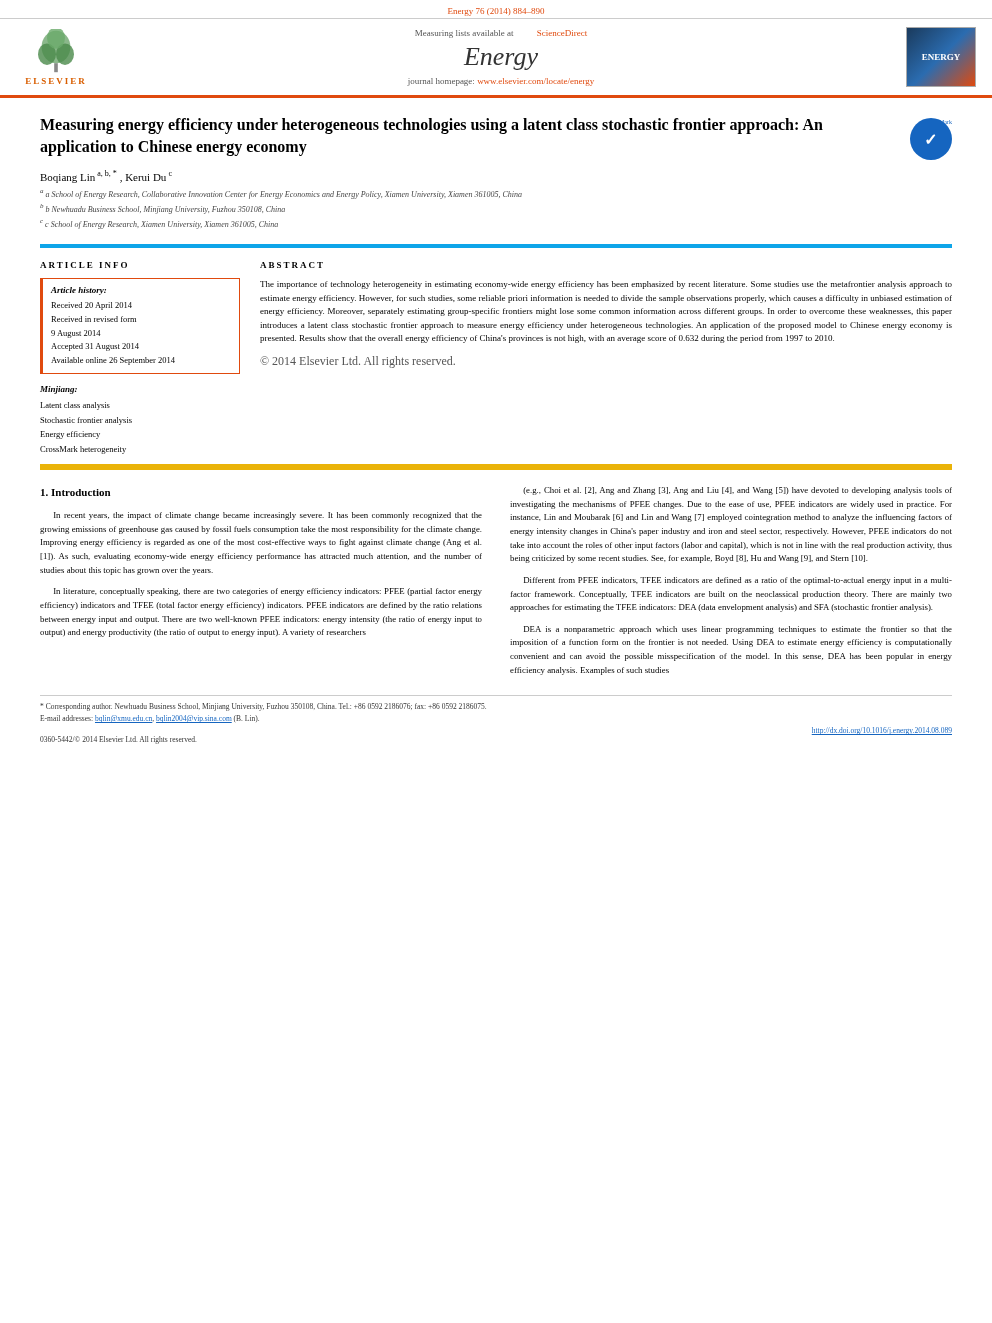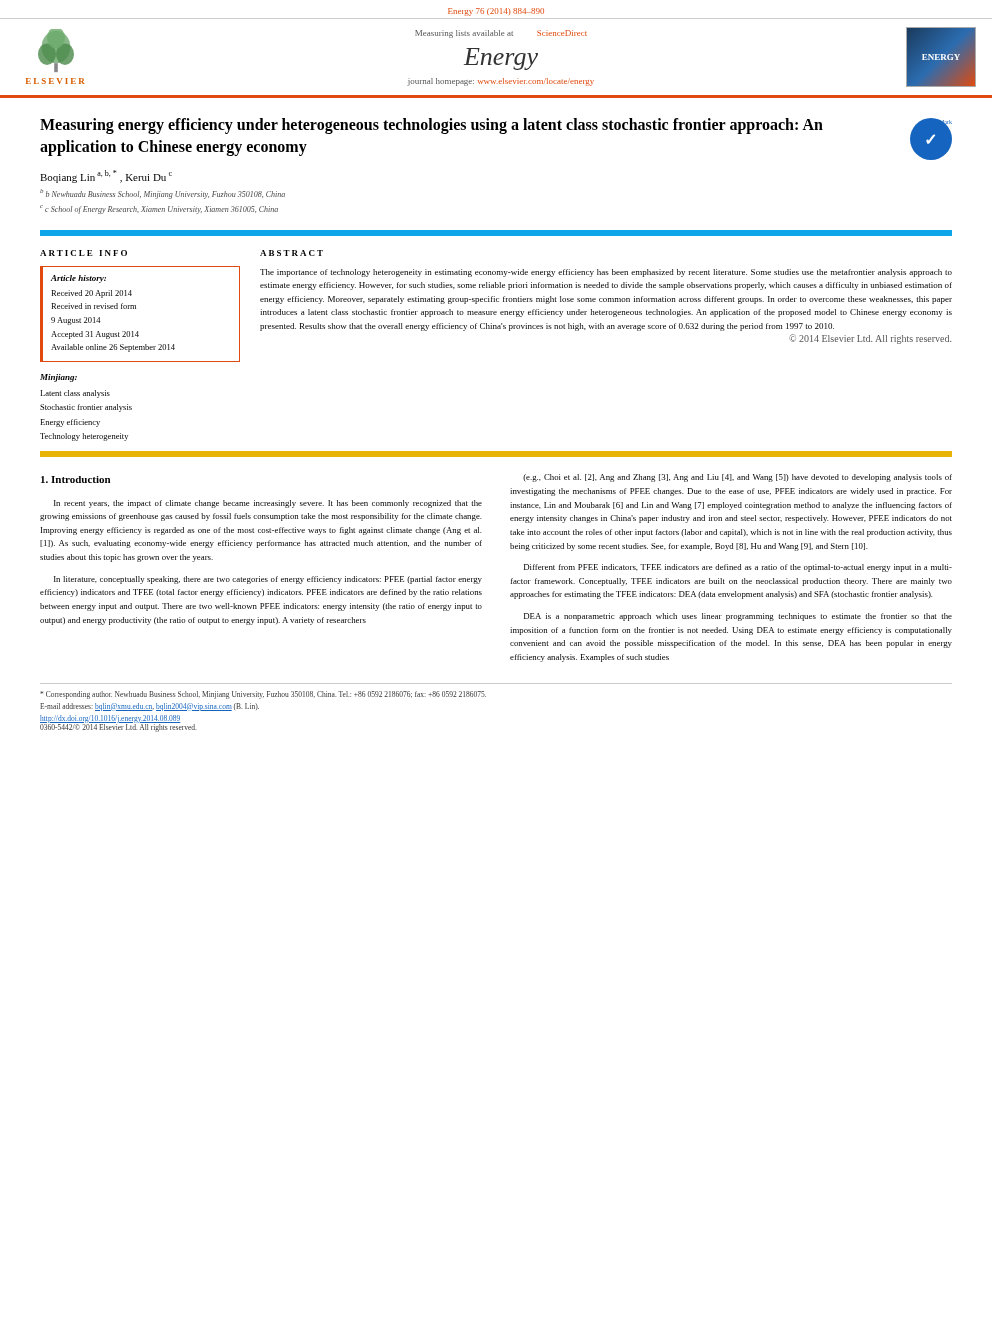--- a/index.html
+++ b/index.html
@@ -157,21 +157,21 @@
     }
 
     .affiliations sup {
       font-size: 7px;
     }
 
     
     .two-col-section {
       display: flex;
       gap: 20px;
-      border-top: 6px solid #0ea5e9;
+      border-top: 4px solid #0ea5e9;
       padding-top: 12px;
       margin-bottom: 8px;
     }
 
     .left-col {
       width: 200px;
       min-width: 200px;
     }
 
     .right-col {
@@ -226,24 +226,24 @@
     }
 
     .abstract-text {
       font-size: 9px;
       line-height: 1.5;
       color: #000;
       text-align: justify;
     }
 
     .copyright-line {
-      font-size: 10px;
-      text-align: right;
+      font-size: 12px;
+      text-align: left;
       color: #555;
-      margin-top: 0;
+      margin-top: 8px;
       padding-bottom: 8px;
     }
 
     
     .body-section {
       border-top: 6px solid #eab308;
       padding-top: 14px;
       display: flex;
       gap: 28px;
     }
@@ -285,20 +285,21 @@
       color: #333;
     }
 
     .footnote-line {
       margin-bottom: 3px;
     }
 
     .doi-line {
       color: #1565c0;
       font-size: 7.5px;
+      text-align: right;
     }
 
     .issn-line {
       font-size: 7.5px;
     }
 
     .crossmark-wrapper {
       display: flex;
       flex-direction: column;
       align-items: center;
@@ -354,20 +355,21 @@
       <div class="crossmark-label">CrossMark</div>
     </div>
   </div>
 
   <div class="authors">
     <span>Boqiang Lin</span><sup> a, b, *</sup>
     <span>, Kerui Du</span><sup> c</sup>
   </div>
 
   <div class="affiliations">
+    <div><sup>a</sup> <span>a School of Energy Research, Collaborative Innovation Center for Energy Economics and Energy Policy, Xiamen University, Xiamen 361005, China</span></div>
     <div><sup>b</sup> <span>b Newhuadu Business School, Minjiang University, Fuzhou 350108, China</span></div>
     <div><sup>c</sup> <span>c School of Energy Research, Xiamen University, Xiamen 361005, China</span></div>
   </div>
 
   <div class="two-col-section">
 
     <div class="left-col">
       <div class="section-label">ARTICLE INFO</div>
       <div class="article-info-block">
         <div class="info-title">Article history:</div>
@@ -375,21 +377,21 @@
         <div class="info-row">Received in revised form</div>
         <div class="info-row">9 August 2014</div>
         <div class="info-row">Accepted 31 August 2014</div>
         <div class="info-row">Available online 26 September 2014</div>
       </div>
       <div class="keywords-block">
         <div class="kw-title">Minjiang:</div>
         <div class="kw-item">Latent class analysis</div>
         <div class="kw-item">Stochastic frontier analysis</div>
         <div class="kw-item">Energy efficiency</div>
-        <div class="kw-item">Technology heterogeneity</div>
+        <div class="kw-item">CrossMark heterogeneity</div>
       </div>
     </div>
 
     <div class="right-col">
       <div class="section-label">ABSTRACT</div>
       <div class="abstract-text">The importance of technology heterogeneity in estimating economy-wide energy efficiency has been emphasized by recent literature. Some studies use the metafrontier analysis approach to estimate energy efficiency. However, for such studies, some reliable priori information is needed to divide the sample observations properly, which causes a difficulty in unbiased estimation of energy efficiency. Moreover, separately estimating group-specific frontiers might lose some common information across different groups. In order to overcome these weaknesses, this paper introduces a latent class stochastic frontier approach to measure energy efficiency under heterogeneous technologies. An application of the proposed model to Chinese energy economy is presented. Results show that the overall energy efficiency of China's provinces is not high, with an average score of 0.632 during the period from 1997 to 2010.</div>
       <div class="copyright-line">© 2014 Elsevier Ltd. All rights reserved.</div>
     </div>
   </div>
 

